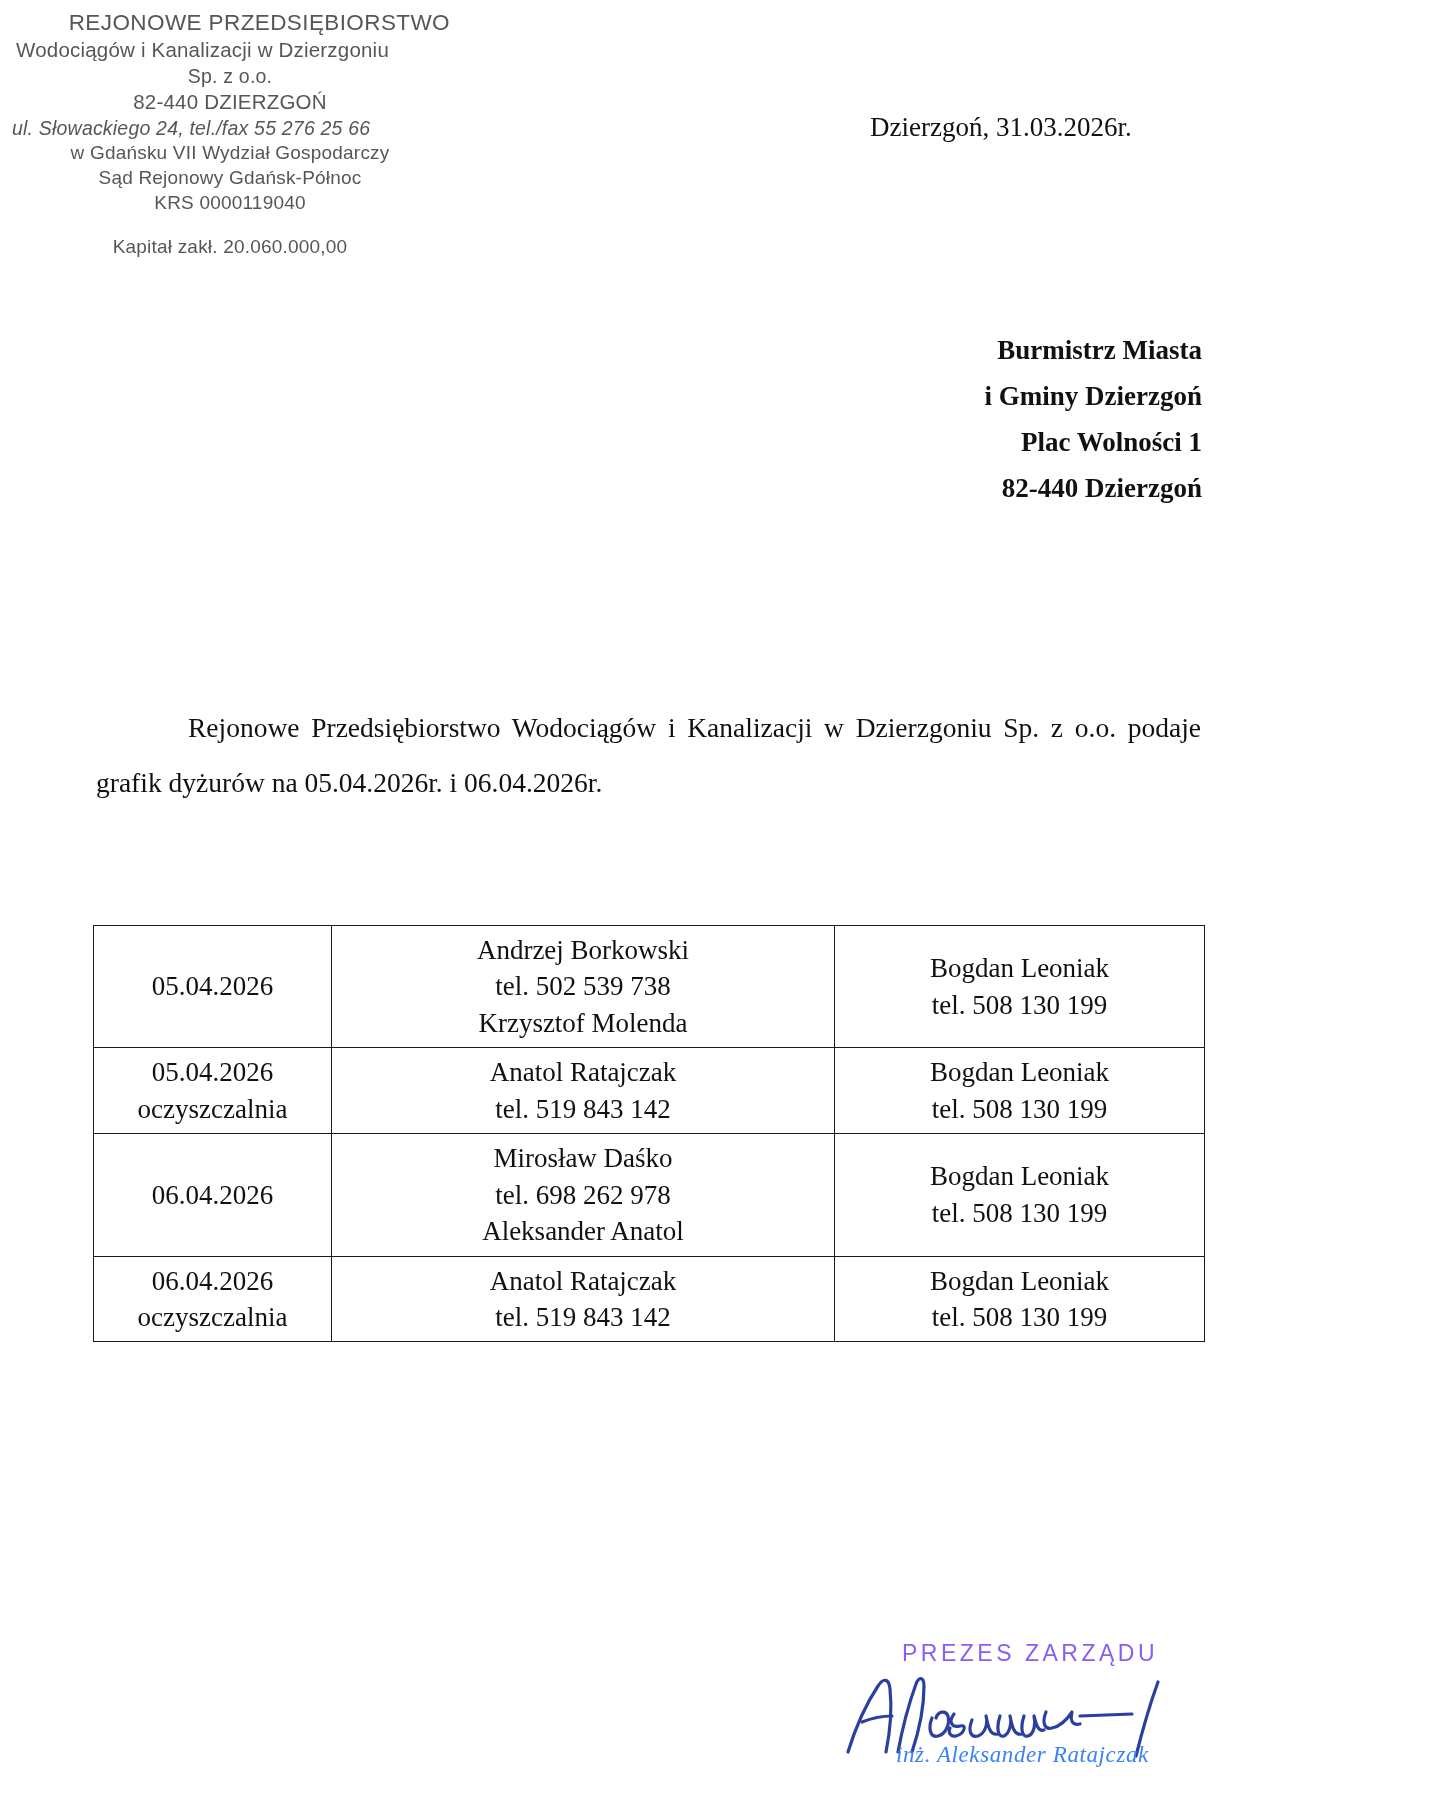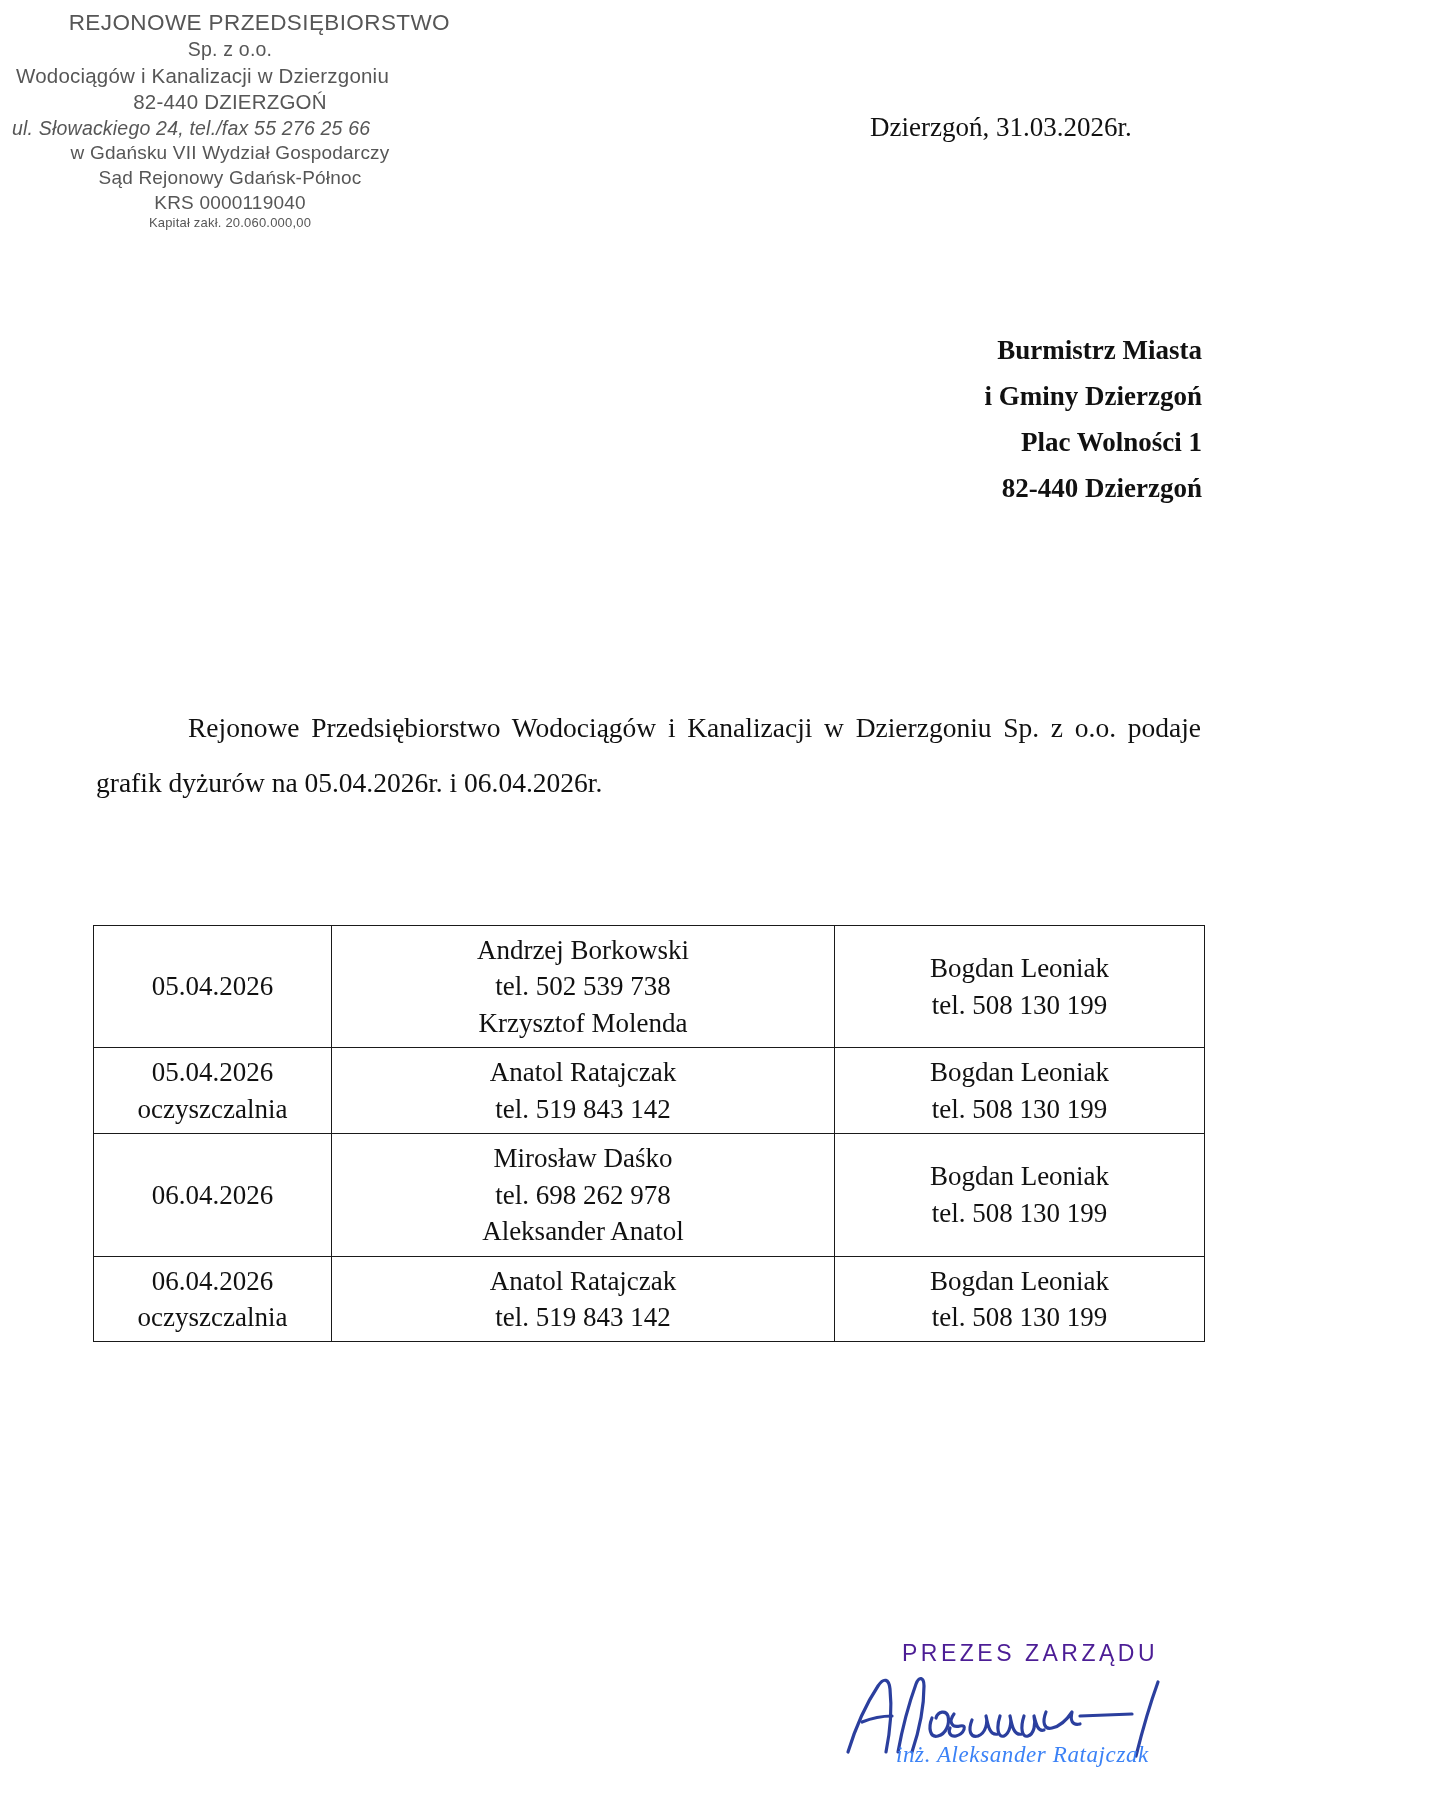--- a/index.html
+++ b/index.html
@@ -35,21 +35,21 @@
   }
   .stamp .l1 { font-size: 22.5px; text-align: right; margin-left: 6px; letter-spacing: 0.4px; }
   .stamp .l2 { font-size: 20.5px; text-align: left; margin-left: 6px; }
   .stamp .l3 { font-size: 19.5px; }
   .stamp .l4 { font-size: 20.5px; }
   .stamp .l5 { font-size: 19.5px; text-align: left; margin-left: 2px; font-style: italic; }
   .stamp .l6 { font-size: 19.5px; text-align: left; margin-left: 2px; }
   .stamp .l7 { font-size: 19px; }
   .stamp .l8 { font-size: 19px; }
   .stamp .l9 { font-size: 19px; }
-  .stamp .l10 { font-size: 13px; }
+  .stamp .l10 { font-size: 19px; margin-top: 20px; }
 
   
   .doc-date {
     position: absolute;
     left: 870px;
     top: 112px;
     font-size: 27px;
     white-space: nowrap;
   }
 
@@ -108,21 +108,21 @@
     width: 420px;
     height: 150px;
   }
   .sig-title {
     position: absolute;
     left: 62px;
     top: 0px;
     font-family: "Liberation Sans", "DejaVu Sans", sans-serif;
     font-size: 23px;
     letter-spacing: 3.5px;
-    color: #4c1d95;
+    color: #8b5cf6;
     white-space: nowrap;
   }
   .sig-name {
     position: absolute;
     left: 56px;
     top: 102px;
     font-style: italic;
     font-size: 23px;
     color: #3b82f6;
     letter-spacing: 0.6px;
@@ -134,22 +134,22 @@
     top: 16px;
     width: 330px;
     height: 110px;
   }
 </style>
 </head>
 <body>
 
 <div class="stamp">
   <span class="l l1">REJONOWE PRZEDSIĘBIORSTWO</span>
+  <span class="l l2">Wodociągów i Kanalizacji w Dzierzgoniu</span>
   <span class="l l3">Sp. z o.o.</span>
-  <span class="l l2">Wodociągów i Kanalizacji w Dzierzgoniu</span>
   <span class="l l4">82-440 DZIERZGOŃ</span>
   <span class="l l5">ul. Słowackiego 24, tel./fax 55 276 25 66</span>
   <span class="l l8">w Gdańsku VII Wydział Gospodarczy</span>
   <span class="l l7">Sąd Rejonowy Gdańsk-Północ</span>
   <span class="l l9">KRS 0000119040</span>
   <span class="l l10">Kapitał zakł. 20.060.000,00</span>
 </div>
 
 <div class="doc-date">Dzierzgoń, 31.03.2026r.</div>
 

